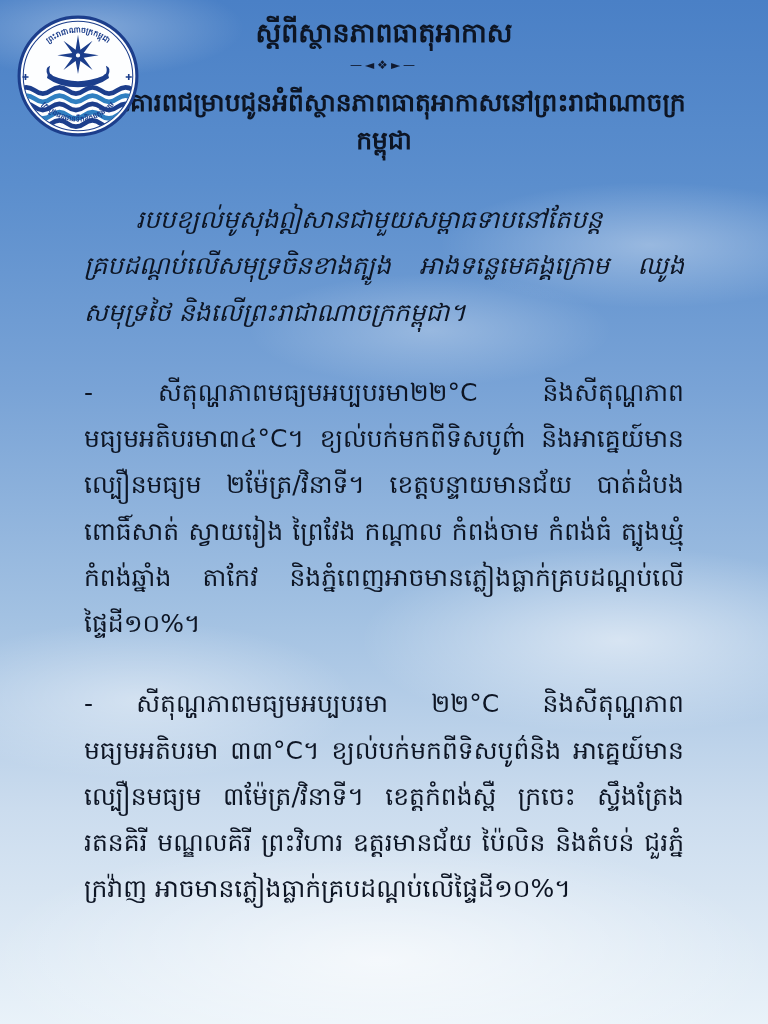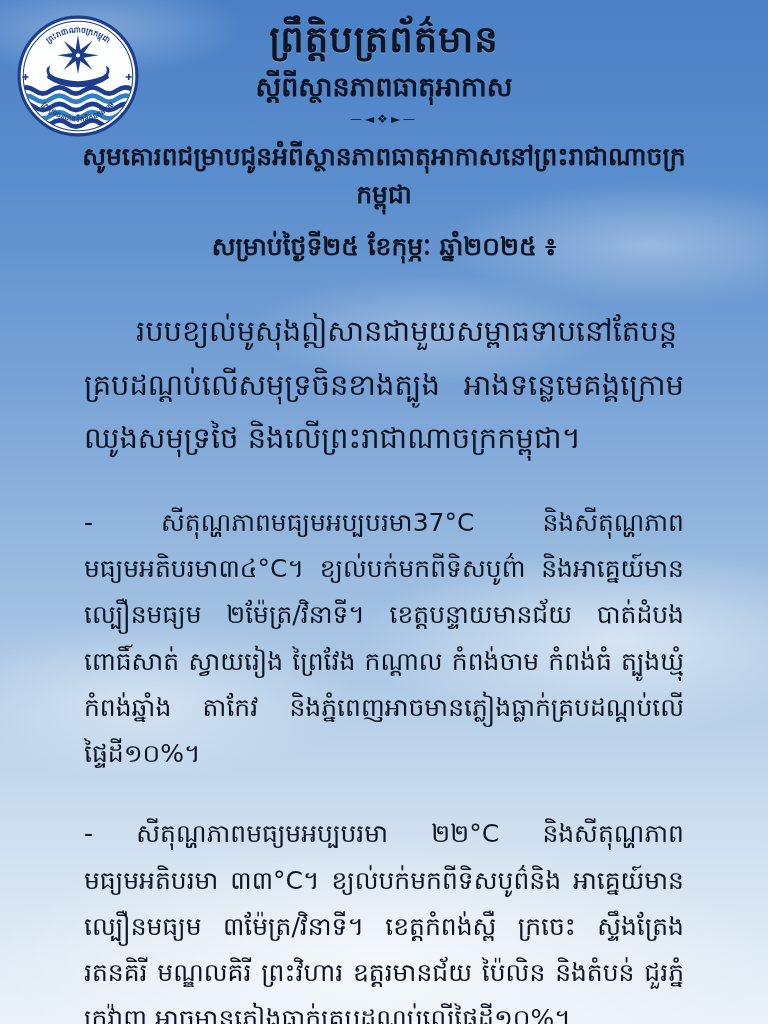--- a/index.html
+++ b/index.html
@@ -32,22 +32,22 @@
     text-shadow:0 1px 1px rgba(255,255,255,.25);
   }
   .subtitle { font-size:27px; font-weight:bold; margin-top:0; }
   .ornament { font-size:12px; letter-spacing:3px; margin-top:3px; color:#10192e; }
   .notice  { font-size:25px; font-weight:bold; margin:12px 60px 18px; line-height:1.5; }
   .dateline{ font-size:25px; font-weight:bold; margin-top:6px; }
 
   .content { padding:0 84px; }
   .overview {
     margin-top:38px;
-    font-size:29px; line-height:1.85;
-    text-align:justify; text-indent:52px;
+    font-size:25px; line-height:1.85;
+    text-align:justify; text-indent:52px;font-style:italic;
   }
   .section { margin-top:34px; }
   .section-heading { font-size:27px; font-weight:bold; }
   .section-body {
     margin-top:10px;
     font-size:25px; line-height:1.85;
     text-align:justify;
   }
 </style>
 </head>
@@ -87,33 +87,31 @@
       </text>
       <text font-size="7" fill="#1c3e8c" font-weight="bold">
         <textPath href="#botArc" startOffset="50%" text-anchor="middle">ក្រសួងធនធានទឹកនិងឧតុនិយម</textPath>
       </text>
       <text x="6" y="64" font-size="8" fill="#1c3e8c">✚</text>
       <text x="106" y="64" font-size="8" fill="#1c3e8c">✚</text>
     </svg>
   </div>
 
   <div class="header">
-    <div class="title">ព្រឹត្តិបត្រព័ត៌មាន</div>
     <div class="subtitle">ស្តីពីស្ថានភាពធាតុអាកាស</div>
     <div class="ornament">—◄❖►—</div>
     <div class="notice">សូមគោរពជម្រាបជូនអំពីស្ថានភាពធាតុអាកាសនៅព្រះរាជាណាចក្រកម្ពុជា</div>
-    <div class="dateline">សម្រាប់ថ្ងៃទី២៥ ខែកុម្ភៈ ឆ្នាំ២០២៥ ៖</div>
   </div>
 
   <div class="content">
 
     <p class="overview">របបខ្យល់មូសុងឦសានជាមួយសម្ពាធទាបនៅតែបន្តគ្របដណ្តប់លើសមុទ្រចិនខាងត្បូង អាងទន្លេមេគង្គក្រោម ឈូងសមុទ្រថៃ និងលើព្រះរាជាណាចក្រកម្ពុជា។</p>
 
     <div class="section">
-      <p class="section-body">- សីតុណ្ហភាពមធ្យមអប្បបរមា37°C និងសីតុណ្ហភាពមធ្យមអតិបរមា៣៤°C។ ខ្យល់បក់មកពីទិសបូព៌ា និងអាគ្នេយ៍មានល្បឿនមធ្យម ២ម៉ែត្រ/វិនាទី។ ខេត្តបន្ទាយមានជ័យ បាត់ដំបង ពោធិ៍សាត់ ស្វាយរៀង ព្រៃវែង កណ្ដាល កំពង់ចាម កំពង់ធំ ត្បូងឃ្មុំ កំពង់ឆ្នាំង តាកែវ និងភ្នំពេញអាចមានភ្លៀងធ្លាក់គ្របដណ្តប់លើផ្ទៃដី១០%។</p>
+      <p class="section-body">- សីតុណ្ហភាពមធ្យមអប្បបរមា២២°C និងសីតុណ្ហភាពមធ្យមអតិបរមា៣៤°C។ ខ្យល់បក់មកពីទិសបូព៌ា និងអាគ្នេយ៍មានល្បឿនមធ្យម ២ម៉ែត្រ/វិនាទី។ ខេត្តបន្ទាយមានជ័យ បាត់ដំបង ពោធិ៍សាត់ ស្វាយរៀង ព្រៃវែង កណ្ដាល កំពង់ចាម កំពង់ធំ ត្បូងឃ្មុំ កំពង់ឆ្នាំង តាកែវ និងភ្នំពេញអាចមានភ្លៀងធ្លាក់គ្របដណ្តប់លើផ្ទៃដី១០%។</p>
     </div>
 
     <div class="section">
       <p class="section-body">- សីតុណ្ហភាពមធ្យមអប្បបរមា ២២°C និងសីតុណ្ហភាពមធ្យមអតិបរមា ៣៣°C។ ខ្យល់បក់មកពីទិសបូព៌និង អាគ្នេយ៍មានល្បឿនមធ្យម ៣ម៉ែត្រ/វិនាទី។ ខេត្តកំពង់ស្ពឺ ក្រចេះ ស្ទឹងត្រែង រតនគិរី មណ្ឌលគិរី ព្រះវិហារ ឧត្តរមានជ័យ ប៉ៃលិន និងតំបន់ ជួរភ្នំក្រវ៉ាញ អាចមានភ្លៀងធ្លាក់គ្របដណ្តប់លើផ្ទៃដី១០%។</p>
     </div>
 
   </div>
 
 </div>
 

